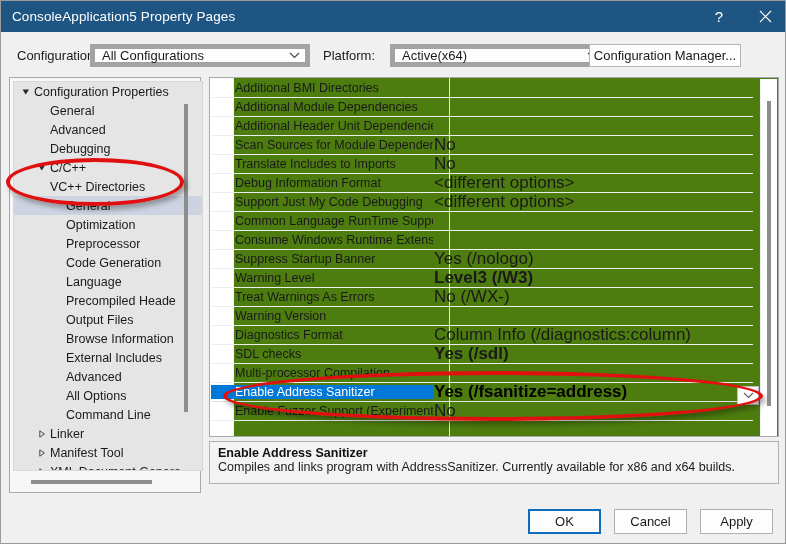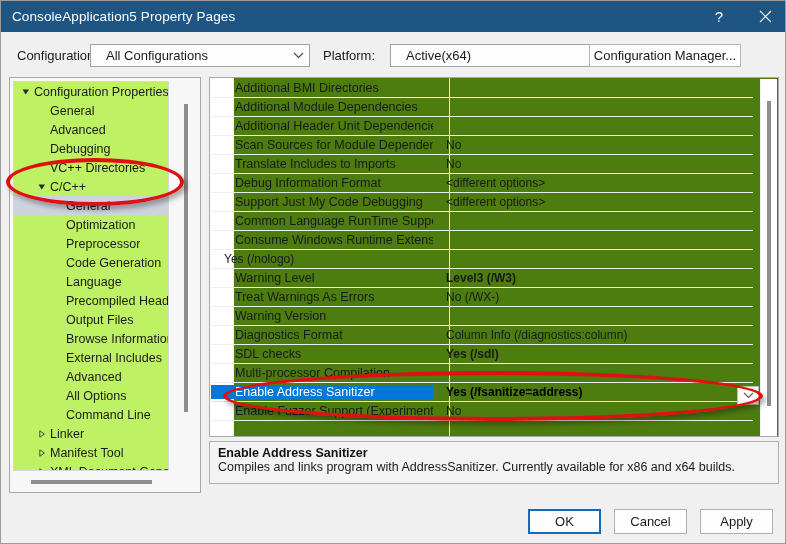--- a/index.html
+++ b/index.html
@@ -48,23 +48,23 @@
     position: absolute;
     font-size: 13px; color: #1a1a1a;
     white-space: nowrap;
   }
   #cfg-label { left: 16px; top: 47px; }
   #plat-label { left: 322px; top: 47px; }
 
   .combo {
     position: absolute;
     background: #fdfdfd;
-    border: 1px solid #a3a3a3;
+    border: 5px solid #a3a3a3;
     height: 23px;
-    display: flex; align-items: center; padding-left: 8px;
+    display: flex; align-items: center;
   }
   .combo .combo-text {
     font-size: 13px; color: #1a1a1a;
     padding-left: 7px; flex: 1;
     white-space: nowrap; overflow: hidden;
   }
   .combo .chev {
     width: 22px; display: flex;
     align-items: center; justify-content: center;
   }
@@ -82,22 +82,22 @@
 
   
   #tree-panel {
     position: absolute; left: 8px; top: 76px;
     width: 192px; height: 416px;
     background: #f7f7f7;
     border: 1px solid #a8a8a8;
   }
   #tree-inner {
     position: absolute; left: 3px; top: 3px;
-    width: 156px; height: 390px;
-    background: #bef264;
+    width: 190px; height: 390px;
+    background: #e5e5e5;
     border: 1px solid #d8d8d8;
     overflow: hidden;
   }
   .tnode {
     position: relative;
     height: 19px;
     display: flex; align-items: center;
     font-size: 12.5px; color: #1a1a1a;
     white-space: nowrap;
   }
@@ -149,22 +149,22 @@
     display: flex; align-items: center;
   }
   .gname {
     width: 222px; flex: 0 0 222px;
     padding-left: 24px;
     font-size: 12.5px; color: #1a1a1a;
     white-space: nowrap; overflow: hidden;
   }
   .gval {
     flex: 1;
-    padding-left: 13px;
-    font-size: 12px; color: #1a1a1a;
+    padding-left: 1px;
+    font-size: 17px; color: #1a1a1a;
     white-space: nowrap; overflow: hidden;
   }
   .grow.bold .gval { font-weight: bold; }
   .grow.selected .gname {
     background: #0078d7; color: #ffffff;
     padding-left: 24px;
   }
   .grow.selected .gval { font-weight: bold; color: #000000; }
   .grow.selected { border-bottom-color: #e0e0e0; }
 
@@ -304,31 +304,31 @@
           <span class="tarrow"></span>
           <span class="tlabel">Advanced</span>
         </div>
         <div class="tnode">
           <span style="display: inline-block; flex: 0 0 20px;"></span>
           <span class="tarrow"></span>
           <span class="tlabel">Debugging</span>
         </div>
         <div class="tnode">
           <span style="display: inline-block; flex: 0 0 20px;"></span>
-          <span class="tarrow"></span>
-          <span class="tlabel">VC++ Directories</span>
-        </div>
-        <div class="tnode">
-          <span style="display: inline-block; flex: 0 0 20px;"></span>
           <span class="tarrow">
             <svg width="8" height="8" viewBox="0 0 8 8">
               <path d="M0.5 1.5 L7 1.5 L3.75 6.5 Z" fill="#2a2a2a"></path>
             </svg>
           </span>
           <span class="tlabel">C/C++</span>
+        </div>
+        <div class="tnode">
+          <span style="display: inline-block; flex: 0 0 20px;"></span>
+          <span class="tarrow"></span>
+          <span class="tlabel">VC++ Directories</span>
         </div>
         <div class="tnode sel">
           <span style="display: inline-block; flex: 0 0 36px;"></span>
           <span class="tarrow"></span>
           <span class="tlabel">General</span>
         </div>
         <div class="tnode">
           <span style="display: inline-block; flex: 0 0 36px;"></span>
           <span class="tarrow"></span>
           <span class="tlabel">Optimization</span>
@@ -453,20 +453,21 @@
         </div>
         <div class="grow">
           <div class="gname">Common Language RunTime Support</div>
           <div class="gval"></div>
         </div>
         <div class="grow">
           <div class="gname">Consume Windows Runtime Extension</div>
           <div class="gval"></div>
         </div>
         <div class="grow">
+          <div class="gname">Suppress Startup Banner</div>
           <div class="gval">Yes (/nologo)</div>
         </div>
         <div class="grow bold">
           <div class="gname">Warning Level</div>
           <div class="gval">Level3 (/W3)</div>
         </div>
         <div class="grow">
           <div class="gname">Treat Warnings As Errors</div>
           <div class="gval">No (/WX-)</div>
         </div>

